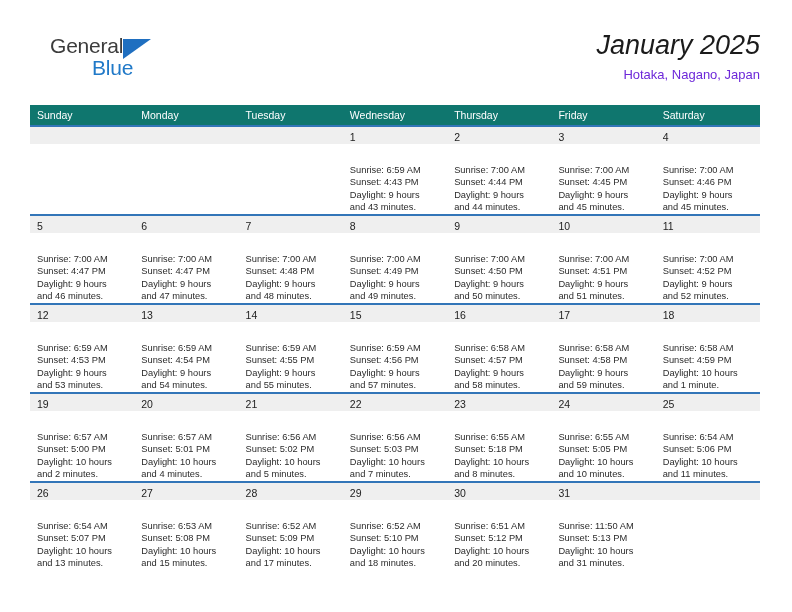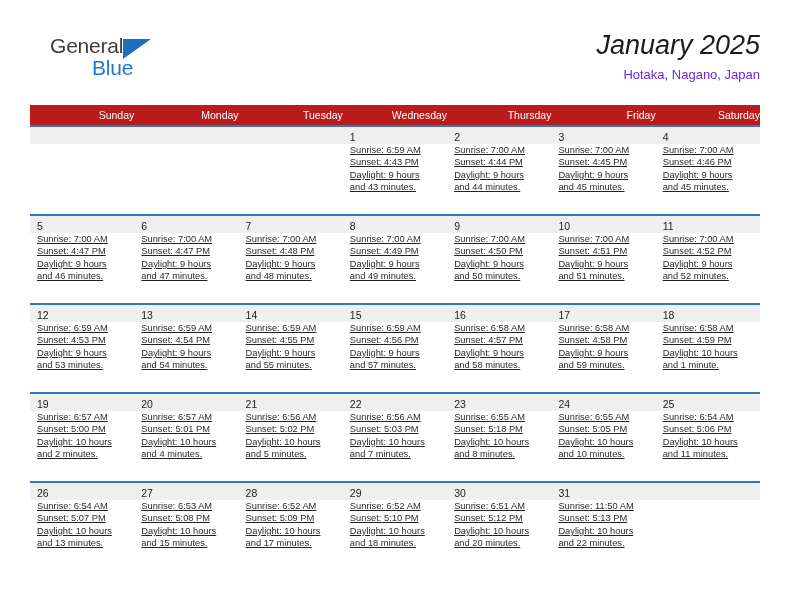--- a/index.html
+++ b/index.html
@@ -88,23 +88,22 @@
 
   
   .calendar {
     position: absolute;
     left: 30px;
     top: 105px;
     width: 730px;
   }
   .weekday-row {
     display: flex;
-    background: #b91c1c;
+    background: #0f766e;
     height: 20px;
-    text-align: right;
   }
   .weekday {
     flex: 1 1 0;
     min-width: 0;
     color: #ffffff;
     font-size: 10.5px;
     line-height: 20px;
     padding-left: 7px;
     box-sizing: border-box;
     white-space: nowrap;
@@ -130,23 +129,22 @@
     background: #efefef;
     padding-left: 7px;
     box-sizing: border-box;
   }
   .day-number {
     font-size: 10.5px;
     line-height: 17px;
     color: #222222;
   }
   .day-info {
-    padding: 0 6px 0 7px;
-    box-sizing: border-box;
-    text-decoration: underline;
+    padding: 20px 6px 0 7px;
+    box-sizing: border-box;
   }
   .day-info div {
     font-size: 9.3px;
     line-height: 12.4px;
     color: #2b2b2b;
     white-space: nowrap;
   }
 </style>
 </head>
 <body>
@@ -470,21 +468,21 @@
           <div>Daylight: 10 hours</div>
           <div>and 20 minutes.</div>
         </div>
       </div>
       <div class="day-cell">
         <div class="day-number-band"><span class="day-number">31</span></div>
         <div class="day-info">
           <div>Sunrise: 11:50 AM</div>
           <div>Sunset: 5:13 PM</div>
           <div>Daylight: 10 hours</div>
-          <div>and 22 minutes.</div>
+          <div>and 31 minutes.</div>
         </div>
       </div>
       <div class="day-cell empty">
         <div class="day-number-band"><span class="day-number"></span></div>
 
       </div>
     </div>
 
   </div>
 </div>

